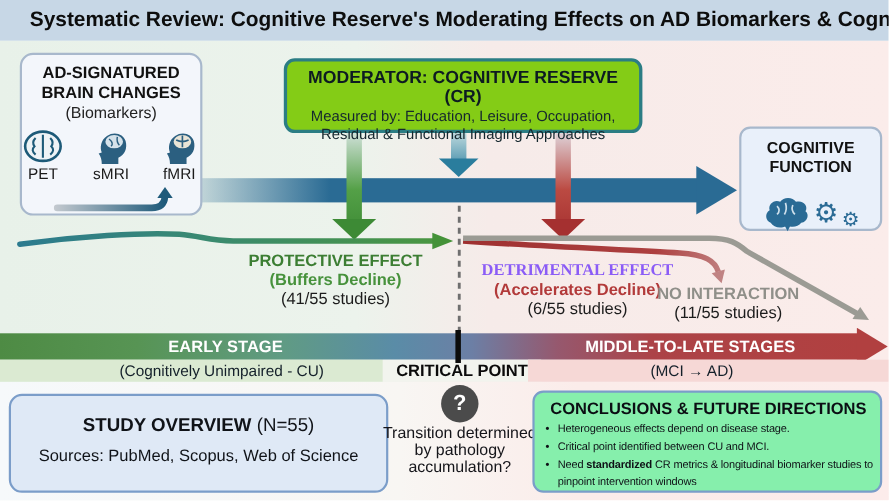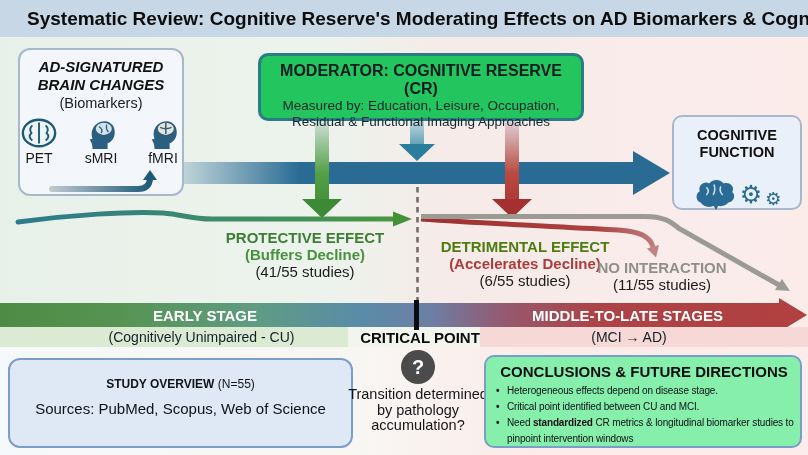--- a/index.html
+++ b/index.html
@@ -12,67 +12,67 @@
   
   .main-bg{position:absolute;top:37px;left:0;width:808px;height:418px;
        background:linear-gradient(90deg,#e8f1e9 0%,#ecf3ec 40%,#f6ebe9 55%,#fbecea 100%);}
   .bottom-fade{position:absolute;top:347px;left:0;width:808px;height:108px;
        background:linear-gradient(90deg,#f6f9fb 0%,#f8f6f3 45%,#fbecea 65%,#fceceb 100%);}
   svg.overlay{position:absolute;top:0;left:0;z-index:1;pointer-events:none;}
   .panel{position:absolute;box-sizing:border-box;z-index:2;}
   
   .biomarkers{left:18px;top:48px;width:166px;height:148px;background:#f3f6fb;
        border:2px solid #a8b8cc;border-radius:12px;text-align:center;}
-  .biomarkers .t{font-weight:bold;font-size:15px;line-height:18px;margin:8px 6px 0;color:#111;font-style:italic;}
+  .biomarkers .t{font-weight:bold;font-size:15px;line-height:18px;margin:8px 6px 0;color:#111;}
   .biomarkers .s{font-size:14.5px;margin-top:1px;color:#222;}
   .icon-row{display:flex;justify-content:center;gap:24px;margin-top:6px;align-items:flex-end;}
   .icon-col{display:flex;flex-direction:column;align-items:center;width:46px;}
   .icon-label{font-size:14px;color:#1a1a1a;margin-top:1px;}
   .curve-wrap{position:absolute;left:26px;top:120px;}
   
-  .moderator{left:258px;top:53px;width:326px;height:68px;background:#22c55e;
+  .moderator{left:258px;top:53px;width:326px;height:68px;background:#84cc16;
        border:3px solid #2b7d84;border-radius:10px;text-align:center;}
   .moderator .t{font-weight:bold;font-size:16px;margin-top:6px;color:#0d1b22;}
   .moderator .l{font-size:13.5px;line-height:16px;color:#15272e;}
   
   .cogfn{left:672px;top:115px;width:130px;height:95px;background:#e9f0fa;
        border:2px solid #a8b8cc;border-radius:10px;text-align:center;}
   .cogfn .t{font-weight:bold;font-size:14.5px;line-height:17px;margin:10px 10px 16px;color:#111;}
   .cogfn .icons{display:flex;justify-content:center;align-items:center;gap:3px;margin-top:2px;}
   .gear{color:#2a6b95;line-height:1;}
   .g1{font-size:25px;} .g2{font-size:18px;margin-top:10px;}
   
   .effect{position:absolute;text-align:center;line-height:17px;font-size:15px;z-index:2;}
   .effect .c{color:#1c1c1c;}
   .protective{left:180px;top:229px;width:250px;}
   .protective .t{font-weight:bold;color:#3c7e33;}
   .protective .s{font-weight:bold;color:#47923c;}
   .detrimental{left:425px;top:238px;width:200px;}
-  .detrimental .t{font-weight:bold;color:#4d7c0f;}
+  .detrimental .t{font-weight:bold;color:#8b5cf6;font-family:Liberation Serif, serif;}
   .detrimental .s{font-weight:bold;color:#b23a3a;}
   .nointeraction{left:562px;top:259px;width:200px;}
   .nointeraction .t{font-weight:bold;color:#8f8f89;}
   
   .bar-main{position:absolute;left:0;top:303px;width:780px;height:24px;z-index:2;
        background:linear-gradient(90deg,#4e8b44 0%,#579454 16%,#609b84 33%,#5a8ca7 46%,#6c7fa5 55%,#96586e 65%,#ac4347 76%,#b14040 100%);}
   .bar-head{position:absolute;left:779px;top:298px;width:0;height:0;z-index:2;
        border-top:17px solid transparent;border-bottom:17px solid transparent;border-left:28px solid #b14040;}
   .bar-label{position:absolute;top:307px;color:#fff;font-weight:bold;font-size:15px;text-align:center;z-index:3;}
   .bl-early{left:0;width:410px;}
   .bl-late{left:450px;width:355px;}
   .tick{position:absolute;left:414px;top:300px;width:5px;height:30px;background:#0c0c0c;z-index:3;}
   .strip{position:absolute;top:327px;height:20px;display:flex;align-items:center;justify-content:center;
        box-sizing:border-box;font-size:14px;color:#14202a;z-index:2;}
   .strip-early{left:0;width:348px;background:#dbead2;padding-left:55px;}
   .strip-critical{left:348px;width:144px;background:#f2f4ee;font-weight:bold;font-size:15px;color:#0b0b0b;}
   .strip-late{left:480px;width:328px;background:#f6d8d6;padding-right:30px;}
   
   .study{left:8px;top:358px;width:345px;height:90px;background:#dfe9f6;
        border:2px solid #7b9dc9;border-radius:12px;text-align:center;color:#101318;}
-  .study .l1{margin-top:17px;font-size:12px;}
+  .study .l1{margin-top:17px;font-size:17px;}
   .study .l1 .bold{font-weight:bold;}
   .study .l2{margin-top:9px;font-size:15px;}
   .qcircle{position:absolute;left:401px;top:350px;width:34px;height:34px;border-radius:50%;
        background:#4b4b4b;color:#fff;font-weight:bold;font-size:20px;display:flex;
        align-items:center;justify-content:center;z-index:2;}
   .transition{position:absolute;left:338px;top:387px;width:160px;text-align:center;
        font-size:14.5px;line-height:15.5px;color:#15151a;z-index:2;}
   .transition span{display:block;}
   .conclusions{left:484px;top:355px;width:318px;height:93px;background:#86efac;
        border:2px solid #7b9dc9;border-radius:10px;padding:6px 6px 0 8px;color:#0e1116;}

